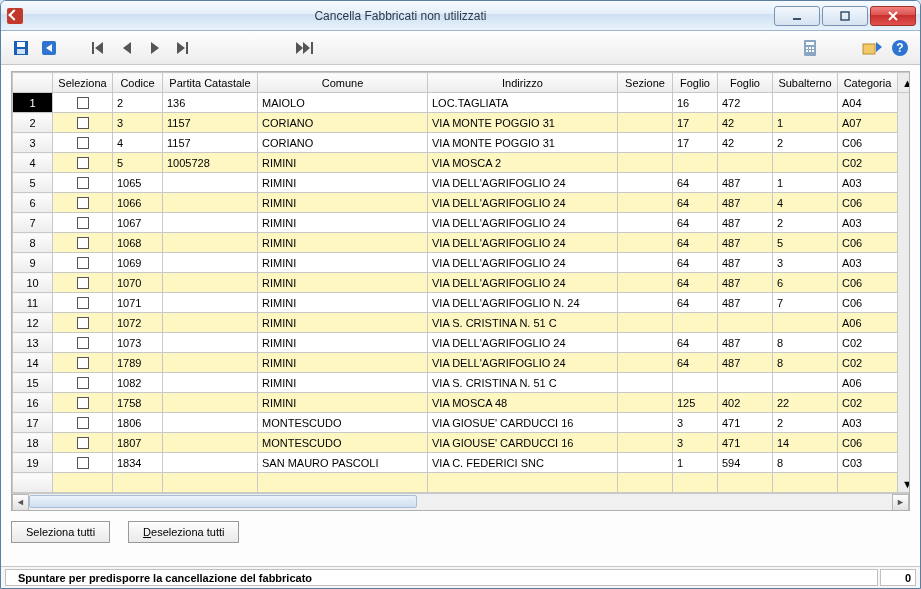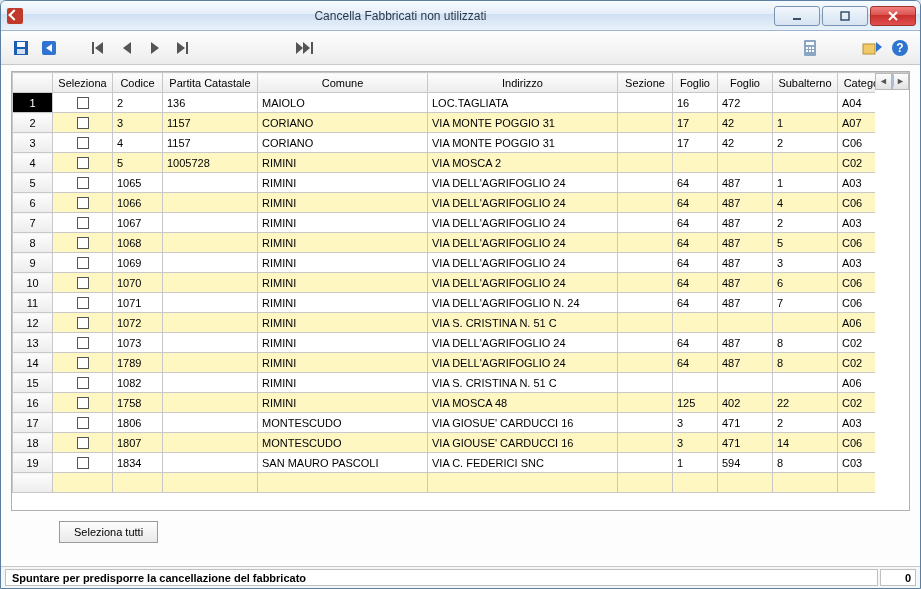--- a/index.html
+++ b/index.html
@@ -90,20 +90,21 @@
     display:flex;
     flex-direction:column;
     overflow:hidden;
   }
   .grid-wrap {
     border: 1px solid #b0b0b0;
     background:#fff;
     position: relative;
     overflow: hidden;
     display:flex;
+    flex-direction:column;
     height: 440px;
   }
   .grid-scroll {
     overflow: auto;
     flex:1;
   }
   table.grid {
     border-collapse: collapse;
     width: 100%;
     table-layout: fixed;
@@ -174,36 +175,35 @@
     display:flex;
     gap: 18px;
   }
   .btn {
     padding: 4px 14px;
     background: linear-gradient(to bottom,#fdfdfd,#e9e9e9);
     border: 1px solid #9a9a9a;
     font-size: 11px;
     font-family: inherit;
     cursor: default;
-    margin-left: 48px;
   }
   .btn u { text-decoration: underline; }
 
   .statusbar {
     height: 22px;
     border-top: 1px solid #c8c8c8;
     background: #f6f6f6;
     display:flex;
     align-items:stretch;
   }
   .status-msg {
     flex:1;
     border:1px solid #c0c0c0;
     margin:2px 2px 2px 4px;
-    padding: 1px 6px;
+    padding: 1px 12px;
     background:#fff;
     font-weight:bold;
     font-size:11px;
     display:flex; align-items:center;
   }
   .status-count {
     width: 36px;
     border:1px solid #c0c0c0;
     margin:2px 4px 2px 0;
     background:#fff;
@@ -669,20 +669,23 @@
             <div class="thumb"></div>
           </div>
         <div class="arrow">►</div>
       </div>
     </div>
 
     <div class="btnrow">
       <button class="btn">
         <span>Seleziona tutti</span>
       </button>
+      <button class="btn">
+        <u>D</u><span id="desel-rest">eseleziona tutti</span>
+      </button>
     </div>
   </div>
 
   <div class="statusbar">
     <div class="status-msg">Spuntare per predisporre la cancellazione del fabbricato</div>
     <div class="status-count">0</div>
   </div>
 
 </div>
 

